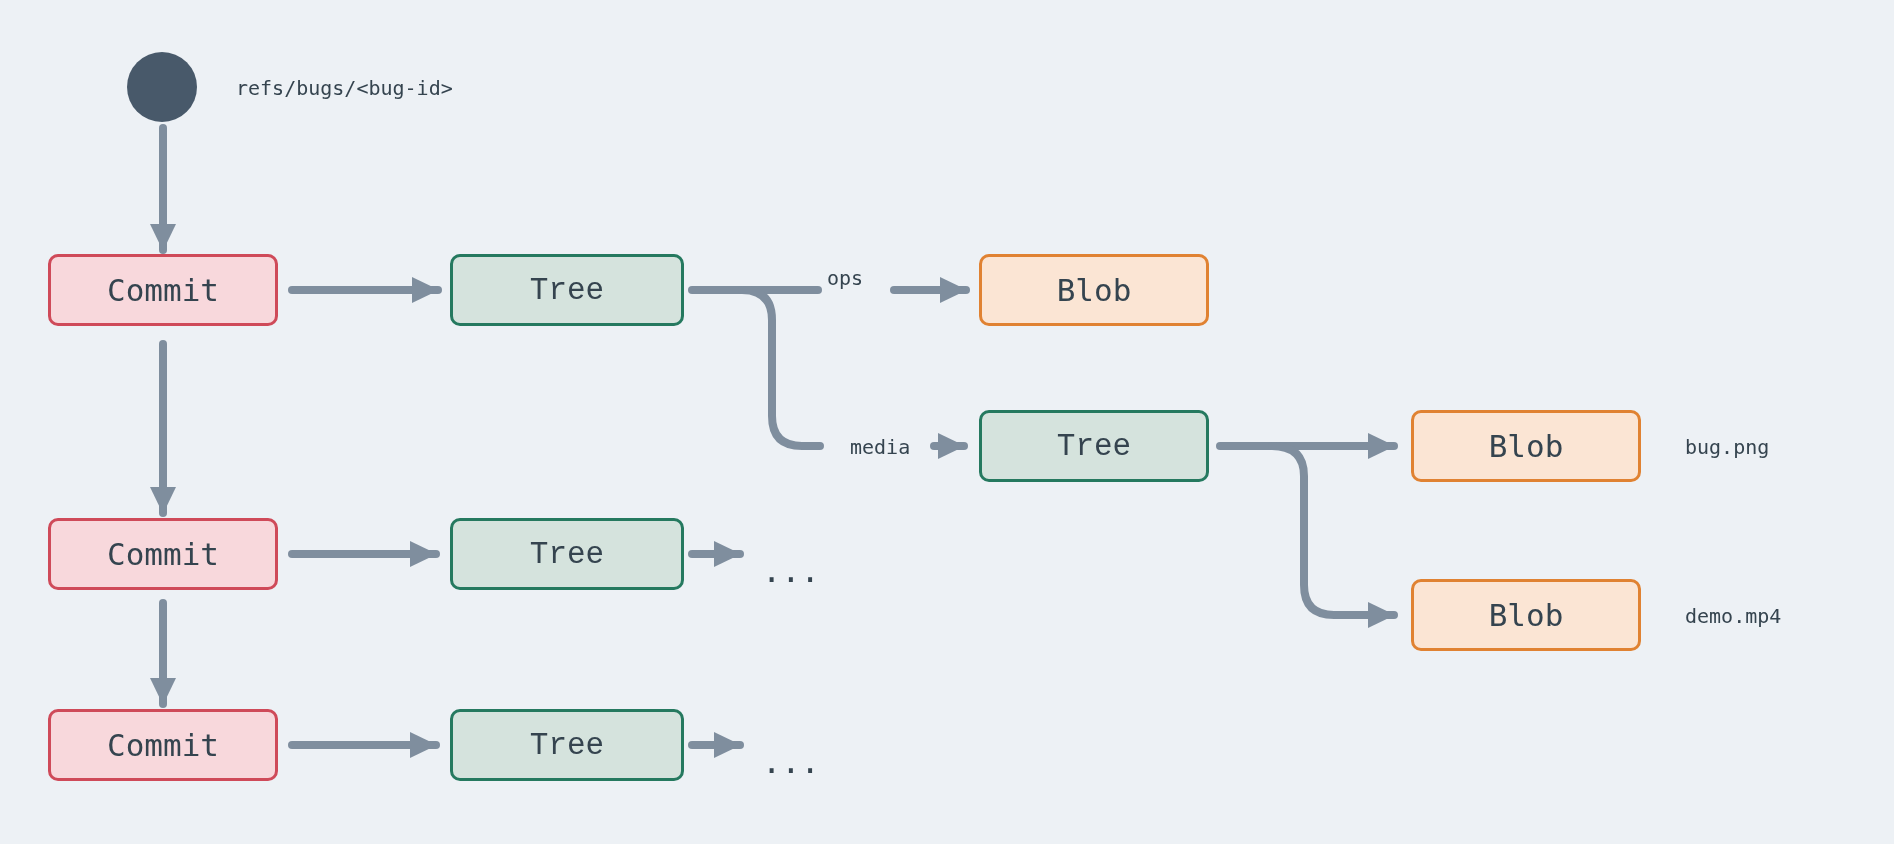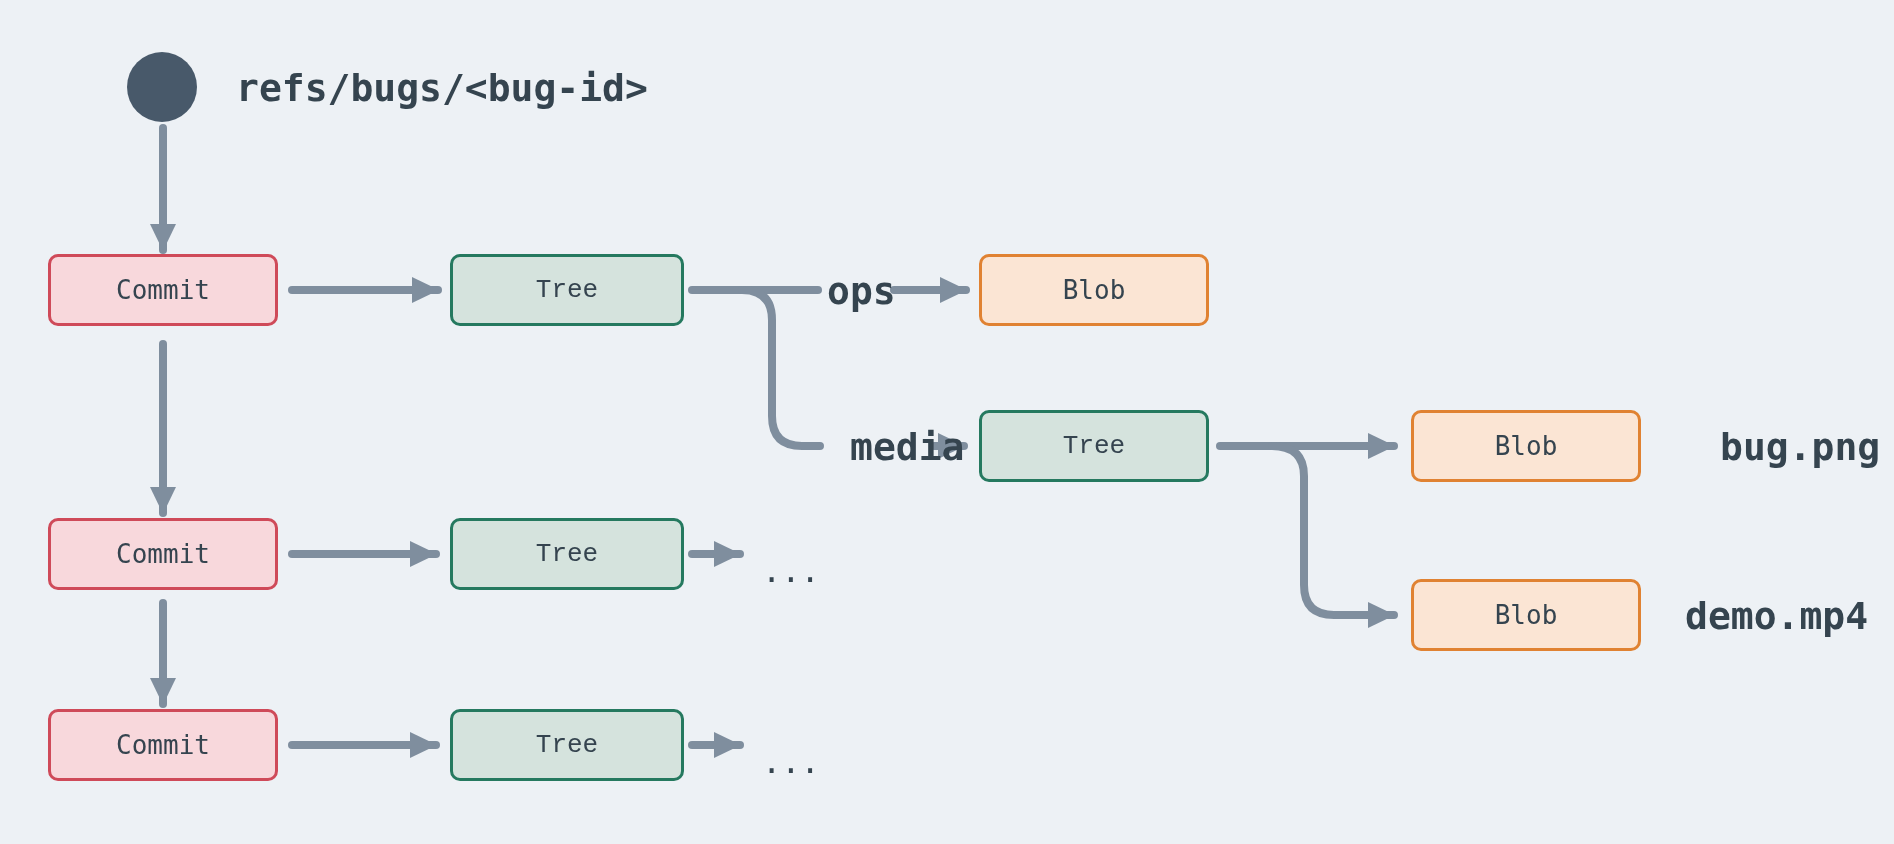--- a/index.html
+++ b/index.html
@@ -9,27 +9,27 @@
     --blob-fill:#fbe5d4; --blob-border:#e08232;
   }
   html,body{margin:0;padding:0;}
   body{background:var(--bg);font-family:"DejaVu Sans Mono","Liberation Mono",monospace;}
   .canvas{position:relative;width:1894px;height:844px;background:var(--bg);overflow:hidden;}
   .edges{position:absolute;left:0;top:0;width:1894px;height:844px;}
   .edge{stroke:var(--arrow);stroke-width:8;fill:none;stroke-linecap:round;}
   .node{
     position:absolute;display:flex;align-items:center;justify-content:center;
     box-sizing:border-box;width:230px;height:72px;border-radius:10px;
-    font-size:26px;color:var(--text);
+    font-size:31px;color:var(--text);
   }
   .node.commit{background:var(--commit-fill);border:3.5px solid var(--commit-border);}
   .node.tree{background:var(--tree-fill);border:3.5px solid var(--tree-border);width:234px;font-family:Liberation Mono, monospace;}
   .node.blob{background:var(--blob-fill);border:3.5px solid var(--blob-border);}
   .ref-dot{position:absolute;left:127px;top:52px;width:70px;height:70px;border-radius:50%;background:var(--dot);}
-  .lbl{position:absolute;color:var(--text);font-size:38px;white-space:nowrap;transform:translateY(-50%);font-weight:bold;}
+  .lbl{position:absolute;color:var(--text);font-size:20px;white-space:nowrap;transform:translateY(-50%);}
   .ellipsis{position:absolute;color:var(--text);font-size:32px;white-space:nowrap;}
 </style>
 </head>
 <body>
 
 <div class="canvas">
 
   <svg class="edges" viewBox="0 0 1894 844" xmlns="http://www.w3.org/2000/svg">
     <defs>
       <marker id="arrowhead" markerUnits="userSpaceOnUse" markerWidth="32" markerHeight="28" refX="26" refY="13" orient="auto">
@@ -58,34 +58,34 @@
   <div class="node commit" style="left:48px;top:254px;">
       <span>Commit</span>
     </div>
   <div class="node tree" style="left:450px;top:254px;">
       <span>Tree</span>
     </div>
   <div class="node blob" style="left:979px;top:254px;">
       <span>Blob</span>
     </div>
 
-  <span class="lbl" style="left:827px;top:291px;">ops</span>
+  <span class="lbl" style="left:827px;top:278px;">ops</span>
   <span class="lbl" style="left:850px;top:447px;">media</span>
 
   <div class="node tree" style="left:979px;top:410px;width:230px;">
       <span>Tree</span>
     </div>
   <div class="node blob" style="left:1411px;top:410px;">
       <span>Blob</span>
     </div>
   <div class="node blob" style="left:1411px;top:579px;">
       <span>Blob</span>
     </div>
 
-  <span class="lbl" style="left:1720px;top:447px;">bug.png</span>
+  <span class="lbl" style="left:1685px;top:447px;">bug.png</span>
   <span class="lbl" style="left:1685px;top:616px;">demo.mp4</span>
 
   <div class="node commit" style="left:48px;top:518px;">
       <span>Commit</span>
     </div>
   <div class="node tree" style="left:450px;top:518px;">
       <span>Tree</span>
     </div>
   <span class="ellipsis" style="left:762px;top:552px;">...</span>
 

